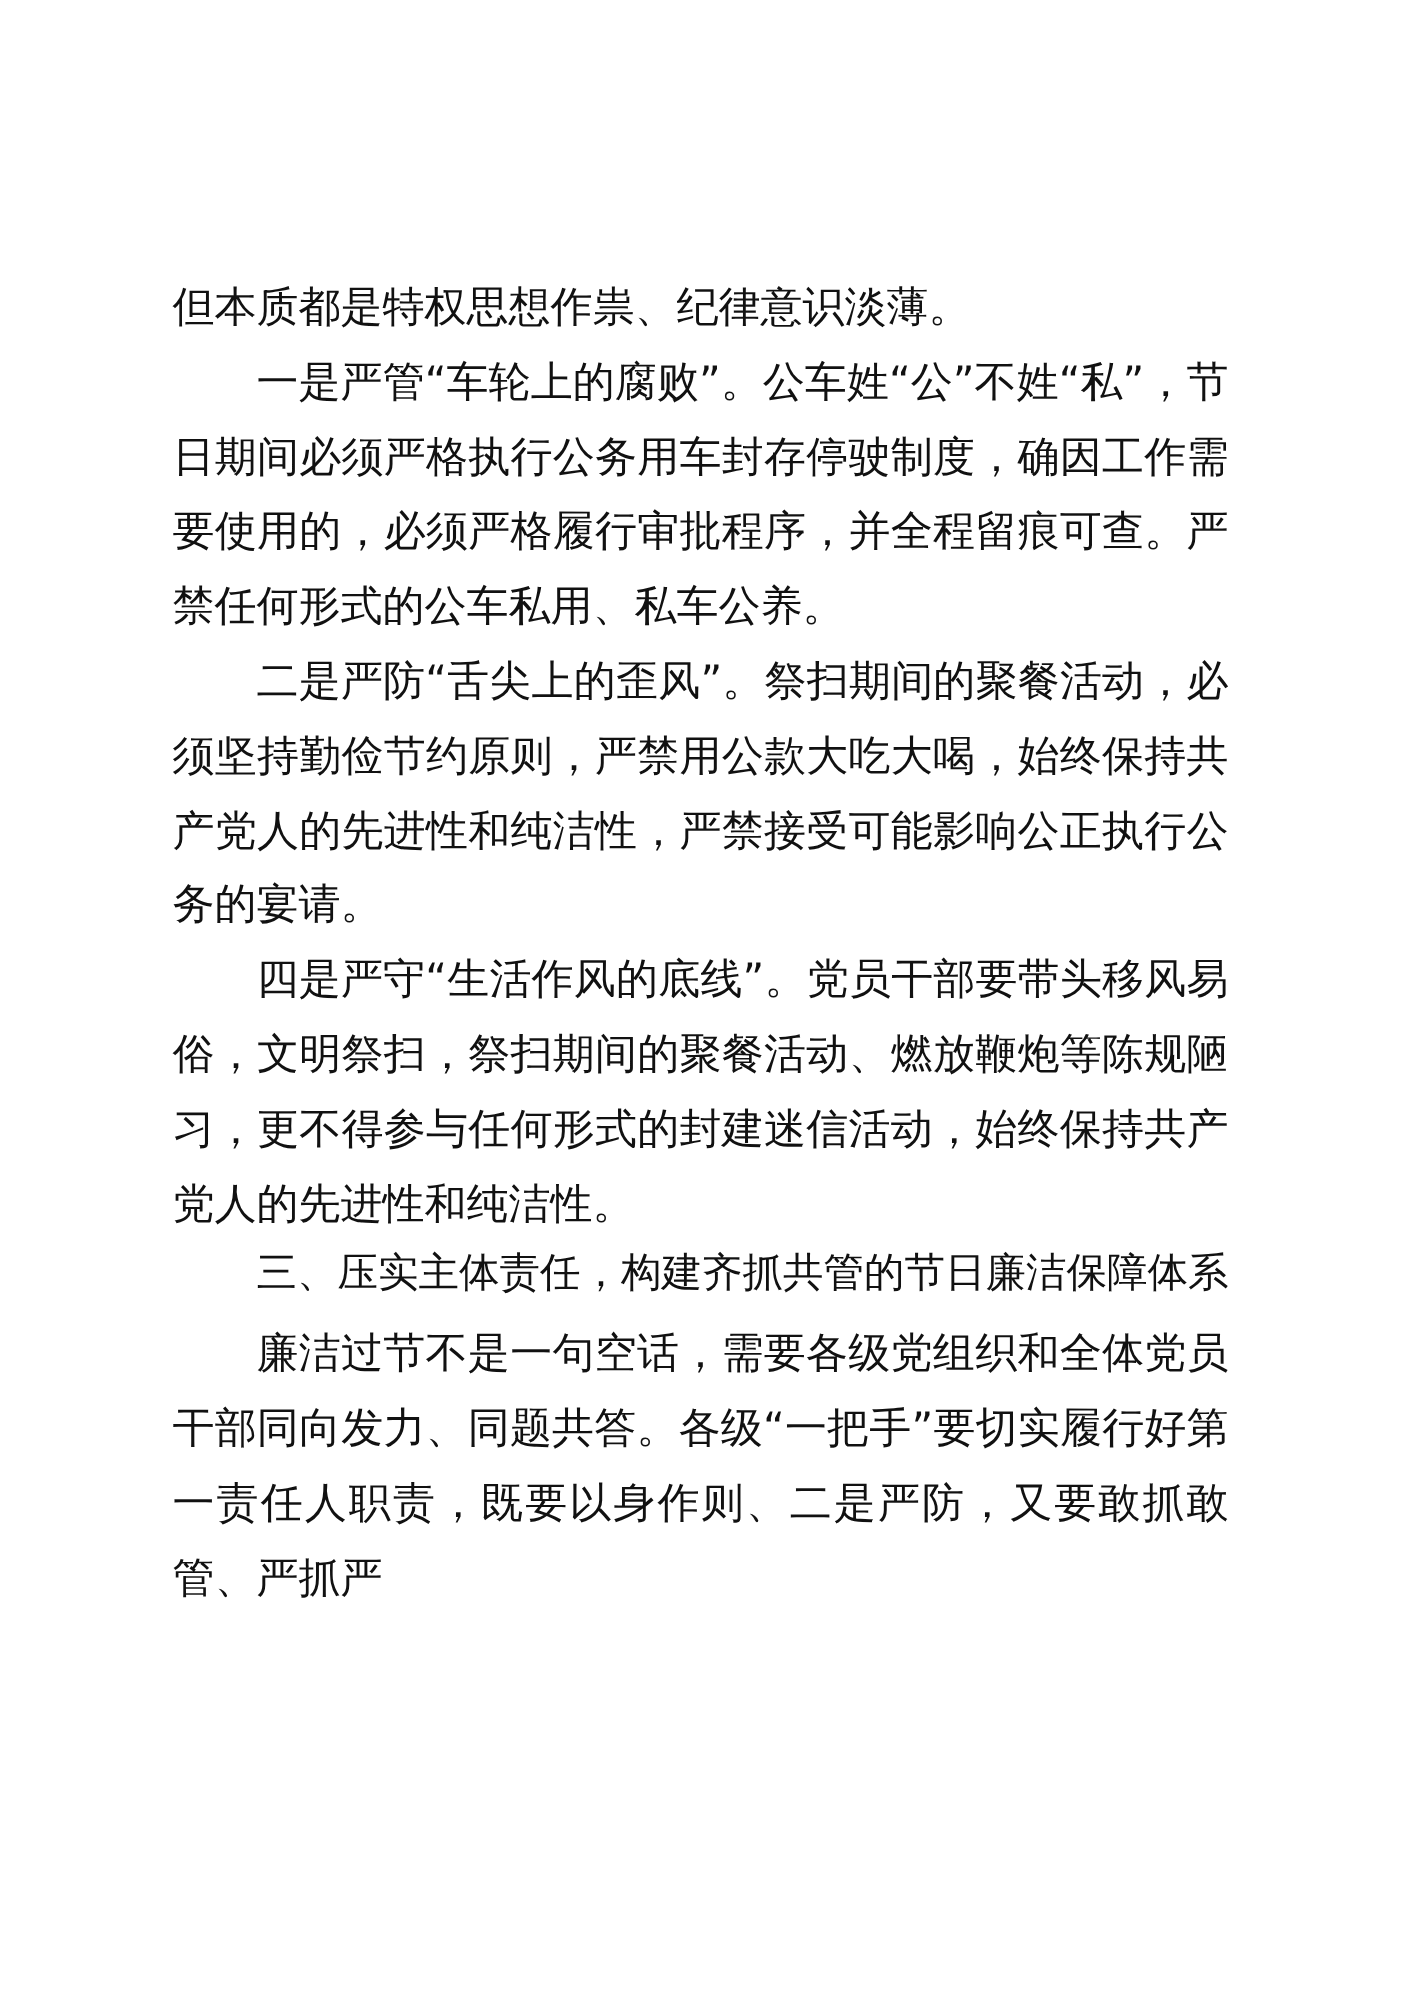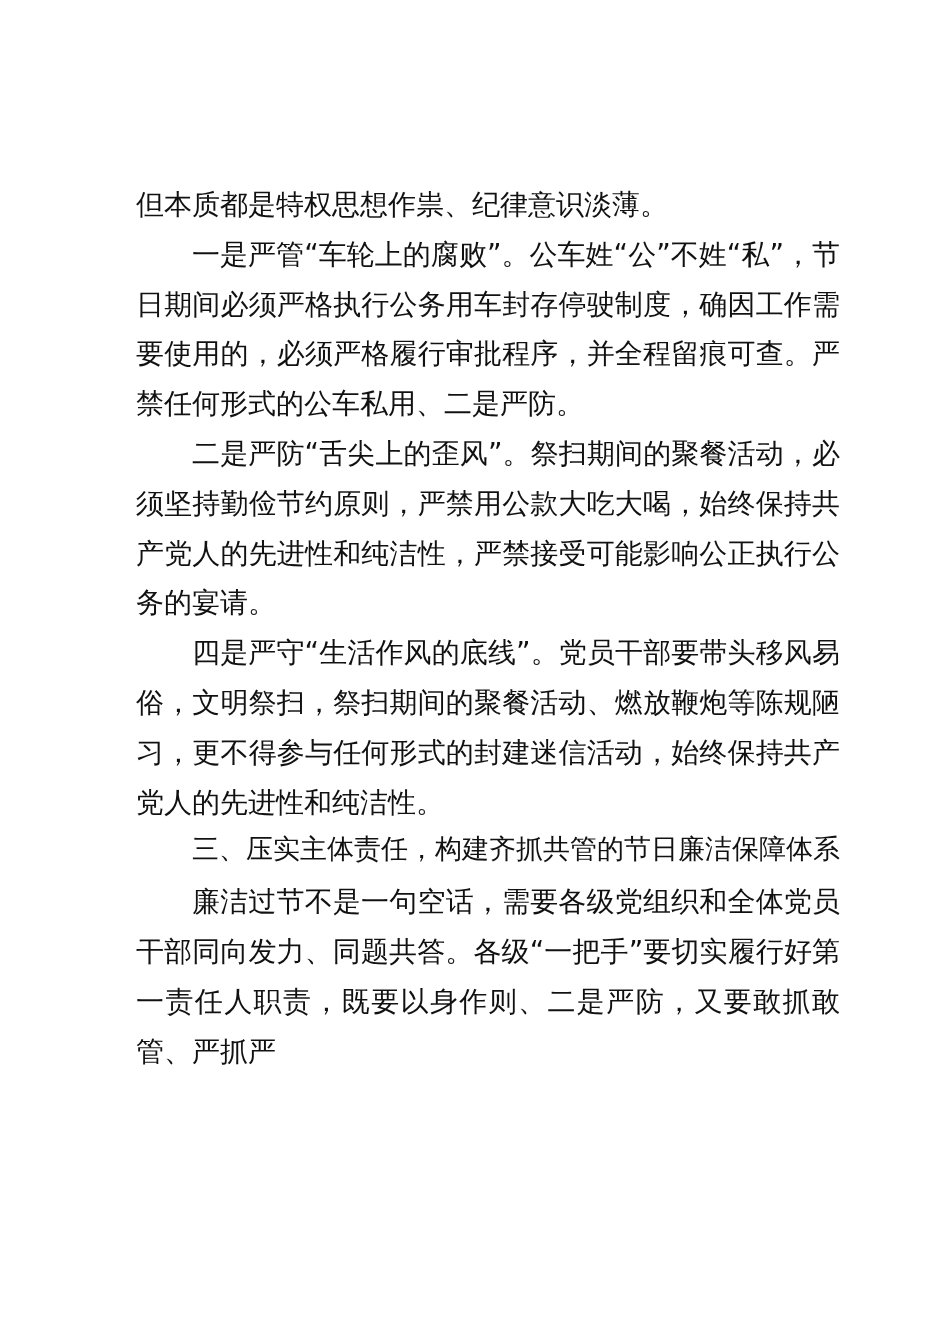--- a/index.html
+++ b/index.html
@@ -1,28 +1,28 @@
 <!DOCTYPE html>
 <html><head>
 <meta charset="utf-8">
 <style>
   html, body { margin: 0; padding: 0; background: #ffffff; }
   body { width: 950px; height: 1344px; position: relative; overflow: hidden; }
   .page {
-    position: absolute; left: 136px; top: 180px; width: 704px;
+    position: absolute; left: 115px; top: 180px; width: 704px;
     font-family: "DejaVu Sans", "Liberation Sans", sans-serif;
     font-size: 28px; line-height: 49.8px; color: #111111;
   }
   .para { margin: 0; text-align: justify; text-align-last: left; letter-spacing: 0px; }
   .indent { text-indent: 56px; }
   .heading { text-indent: 56px; font-family: Liberation Mono, monospace; font-size: 27px; }
 </style>
 </head>
 <body>
 
 <div class="page">
   <p class="para">但本质都是特权思想作祟、纪律意识淡薄。</p>
-  <p class="para indent">一是严管“车轮上的腐败”。公车姓“公”不姓“私”，节日期间必须严格执行公务用车封存停驶制度，确因工作需要使用的，必须严格履行审批程序，并全程留痕可查。严禁任何形式的公车私用、二是严防。</p>
+  <p class="para indent">一是严管“车轮上的腐败”。公车姓“公”不姓“私”，节日期间必须严格执行公务用车封存停驶制度，确因工作需要使用的，必须严格履行审批程序，并全程留痕可查。严禁任何形式的公车私用、私车公养。</p>
   <p class="para indent">二是严防“舌尖上的歪风”。祭扫期间的聚餐活动，必须坚持勤俭节约原则，严禁用公款大吃大喝，始终保持共产党人的先进性和纯洁性，严禁接受可能影响公正执行公务的宴请。</p>
   <p class="para indent">四是严守“生活作风的底线”。党员干部要带头移风易俗，文明祭扫，祭扫期间的聚餐活动、燃放鞭炮等陈规陋习，更不得参与任何形式的封建迷信活动，始终保持共产党人的先进性和纯洁性。</p>
   <p class="para heading">三、压实主体责任，构建齐抓共管的节日廉洁保障体系</p>
   <p class="para indent">廉洁过节不是一句空话，需要各级党组织和全体党员干部同向发力、同题共答。各级“一把手”要切实履行好第一责任人职责，既要以身作则、二是严防，又要敢抓敢管、严抓严</p>
 </div>
 
 </body></html>

